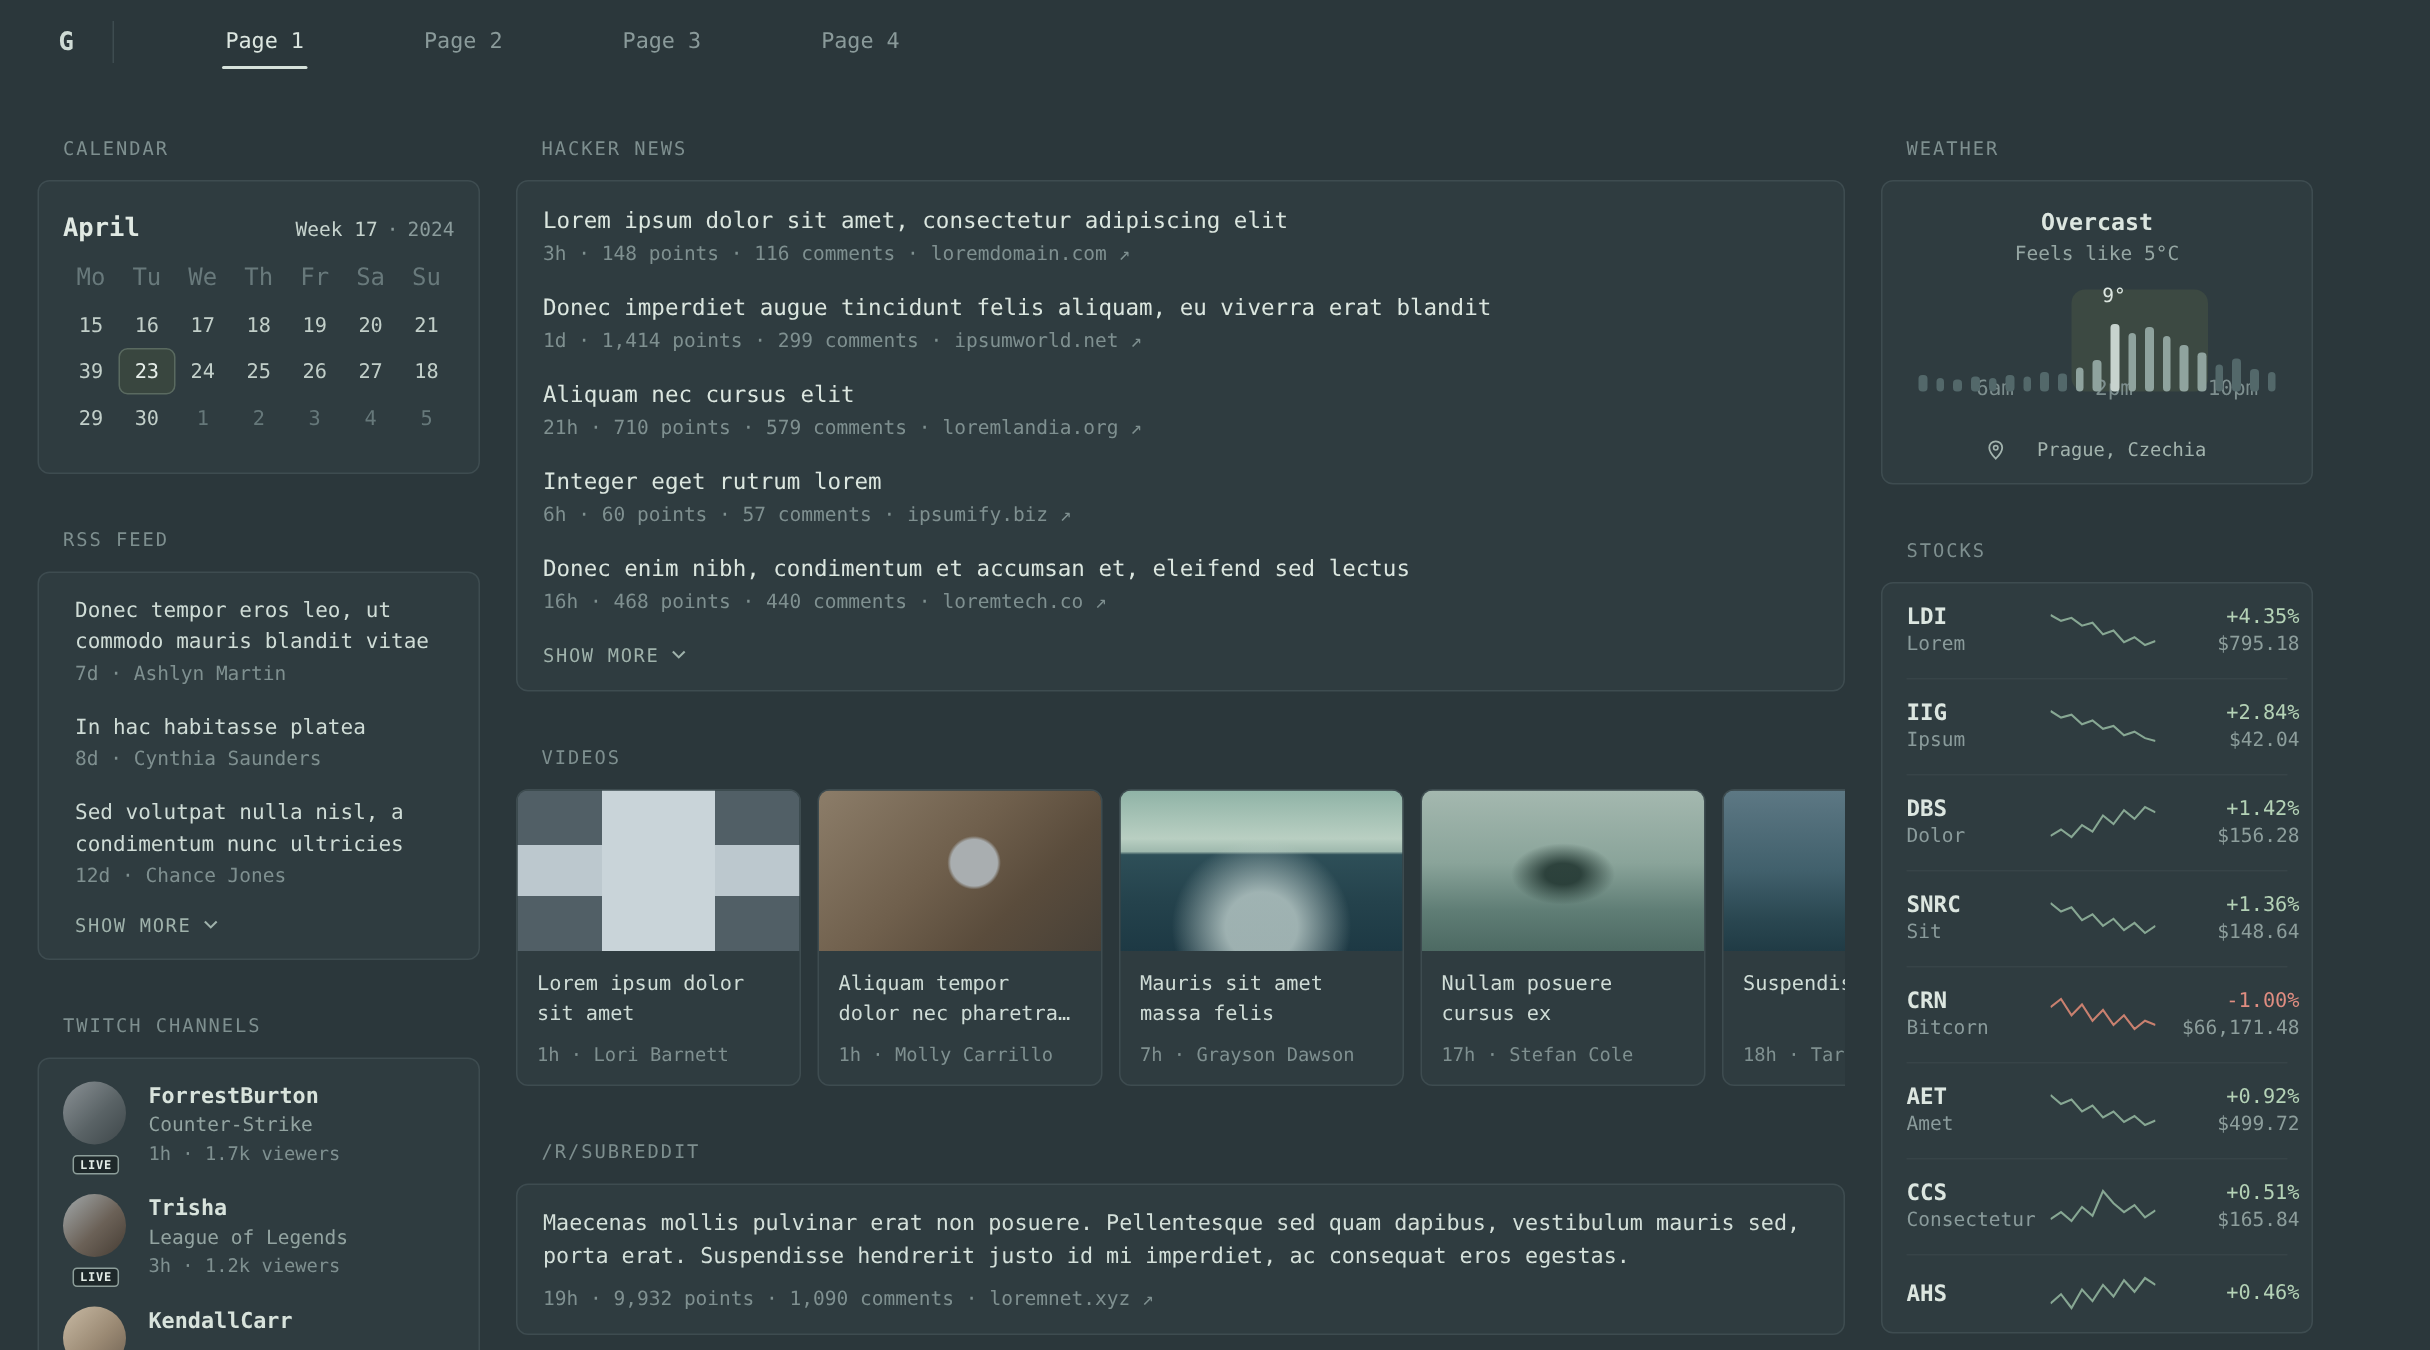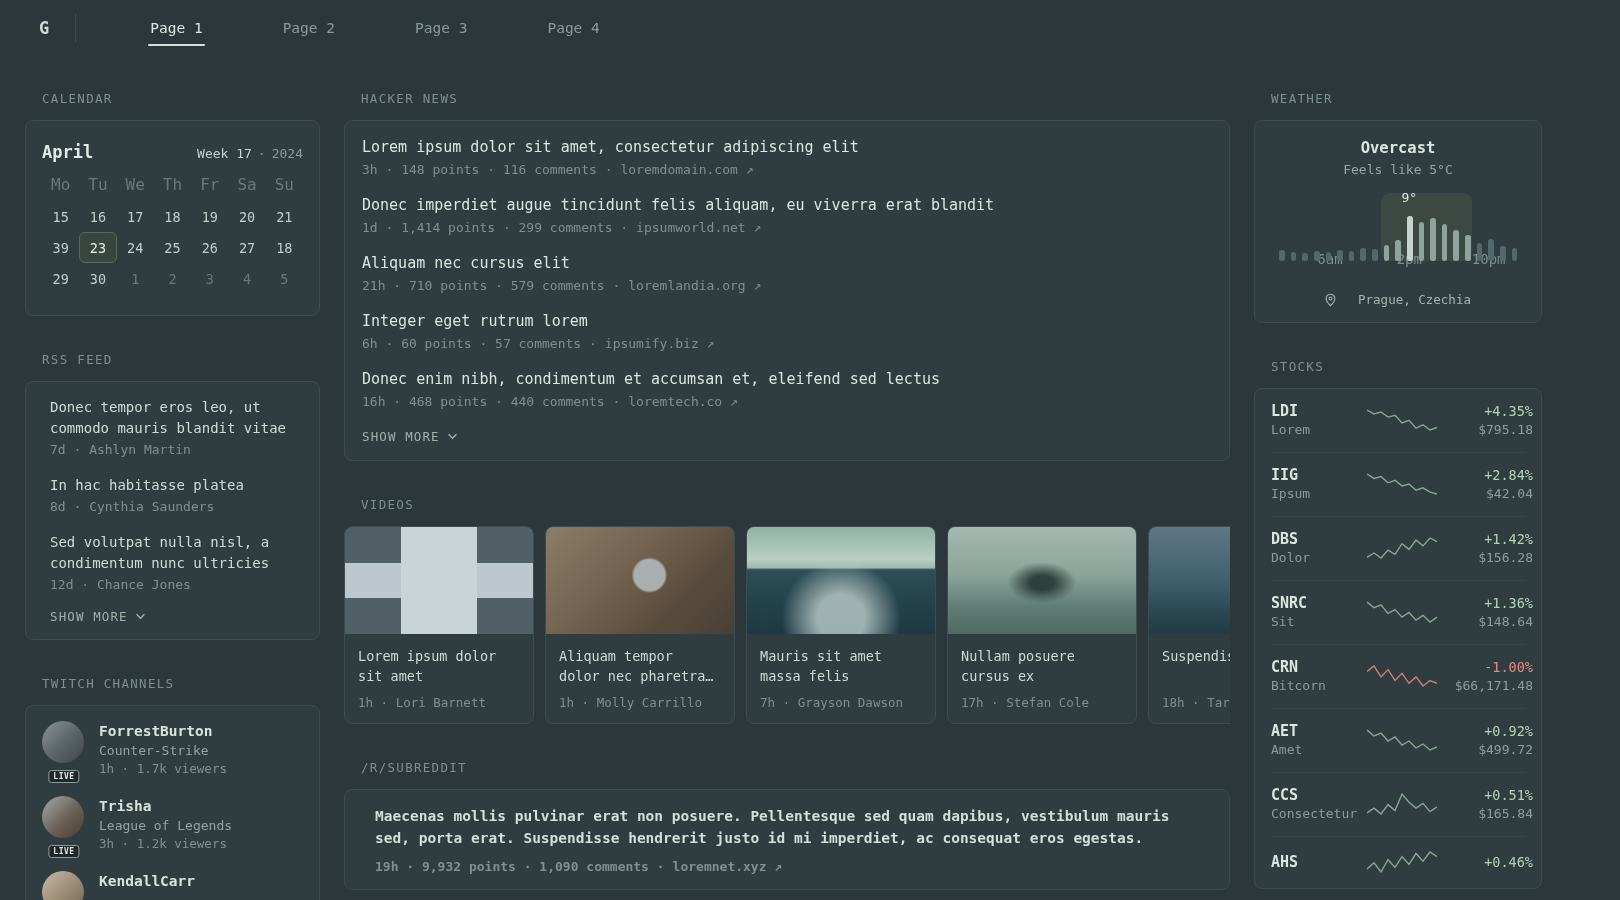--- a/index.html
+++ b/index.html
@@ -88,21 +88,21 @@
     radial-gradient(ellipse at 50% 85%,rgba(200,216,212,.75) 0 18%,rgba(0,0,0,0) 45%),
     linear-gradient(180deg,#8fb3a6 0%,#b9cfc2 30%,#9fb9ae 38%,#2e4f58 40%,#24424c 70%,#1d3944 100%);}
   .thumb-3{background:
     radial-gradient(ellipse at 50% 52%,rgba(30,50,45,.85) 0 9%,rgba(0,0,0,0) 26%),
     linear-gradient(180deg,#a4b8af 0%,#8aa49a 45%,#5f7d75 75%,#4d6a63 100%);}
   .thumb-4{background:linear-gradient(180deg,#5d7884 0%,#41606c 50%,#2a4751 80%,#203b45 100%);}
   .video-body{padding:12px 13px 13px;}
   .video-title{font-size:13.5px;line-height:20px;color:#cfdcd6;height:40px;overflow:hidden;}
   .video-meta{margin-top:9px;font-size:12.5px;color:var(--dim);white-space:nowrap;overflow:hidden;}
   
-  .reddit-card{padding:15px 30px;font-weight:bold;}
+  .reddit-card{padding:15px 17px;}
   .reddit-text{font-size:14.5px;line-height:22px;color:#d3dfd9;cursor:pointer;}
   .reddit-meta{margin-top:10px;font-size:13px;color:var(--dim);display:flex;gap:8px;}
   
   .weather{padding:18px 16px 15px;text-align:center;}
   .w-cond{font-size:15.5px;font-weight:bold;color:#dce6e0;}
   .w-feels{font-size:13px;color:#95a6a3;margin-top:5px;}
   .w-chart{position:relative;height:86px;margin:16px 8px 0;}
   .w-highlight{position:absolute;top:0;bottom:18px;background:#3c4942;border-radius:9px;}
   .w-bars{position:absolute;left:0;right:0;top:12px;bottom:18px;display:flex;align-items:flex-end;gap:6px;z-index:1;}
   .wbar{flex:1;border-radius:2.5px;min-height:3px;background:#53686a;}

